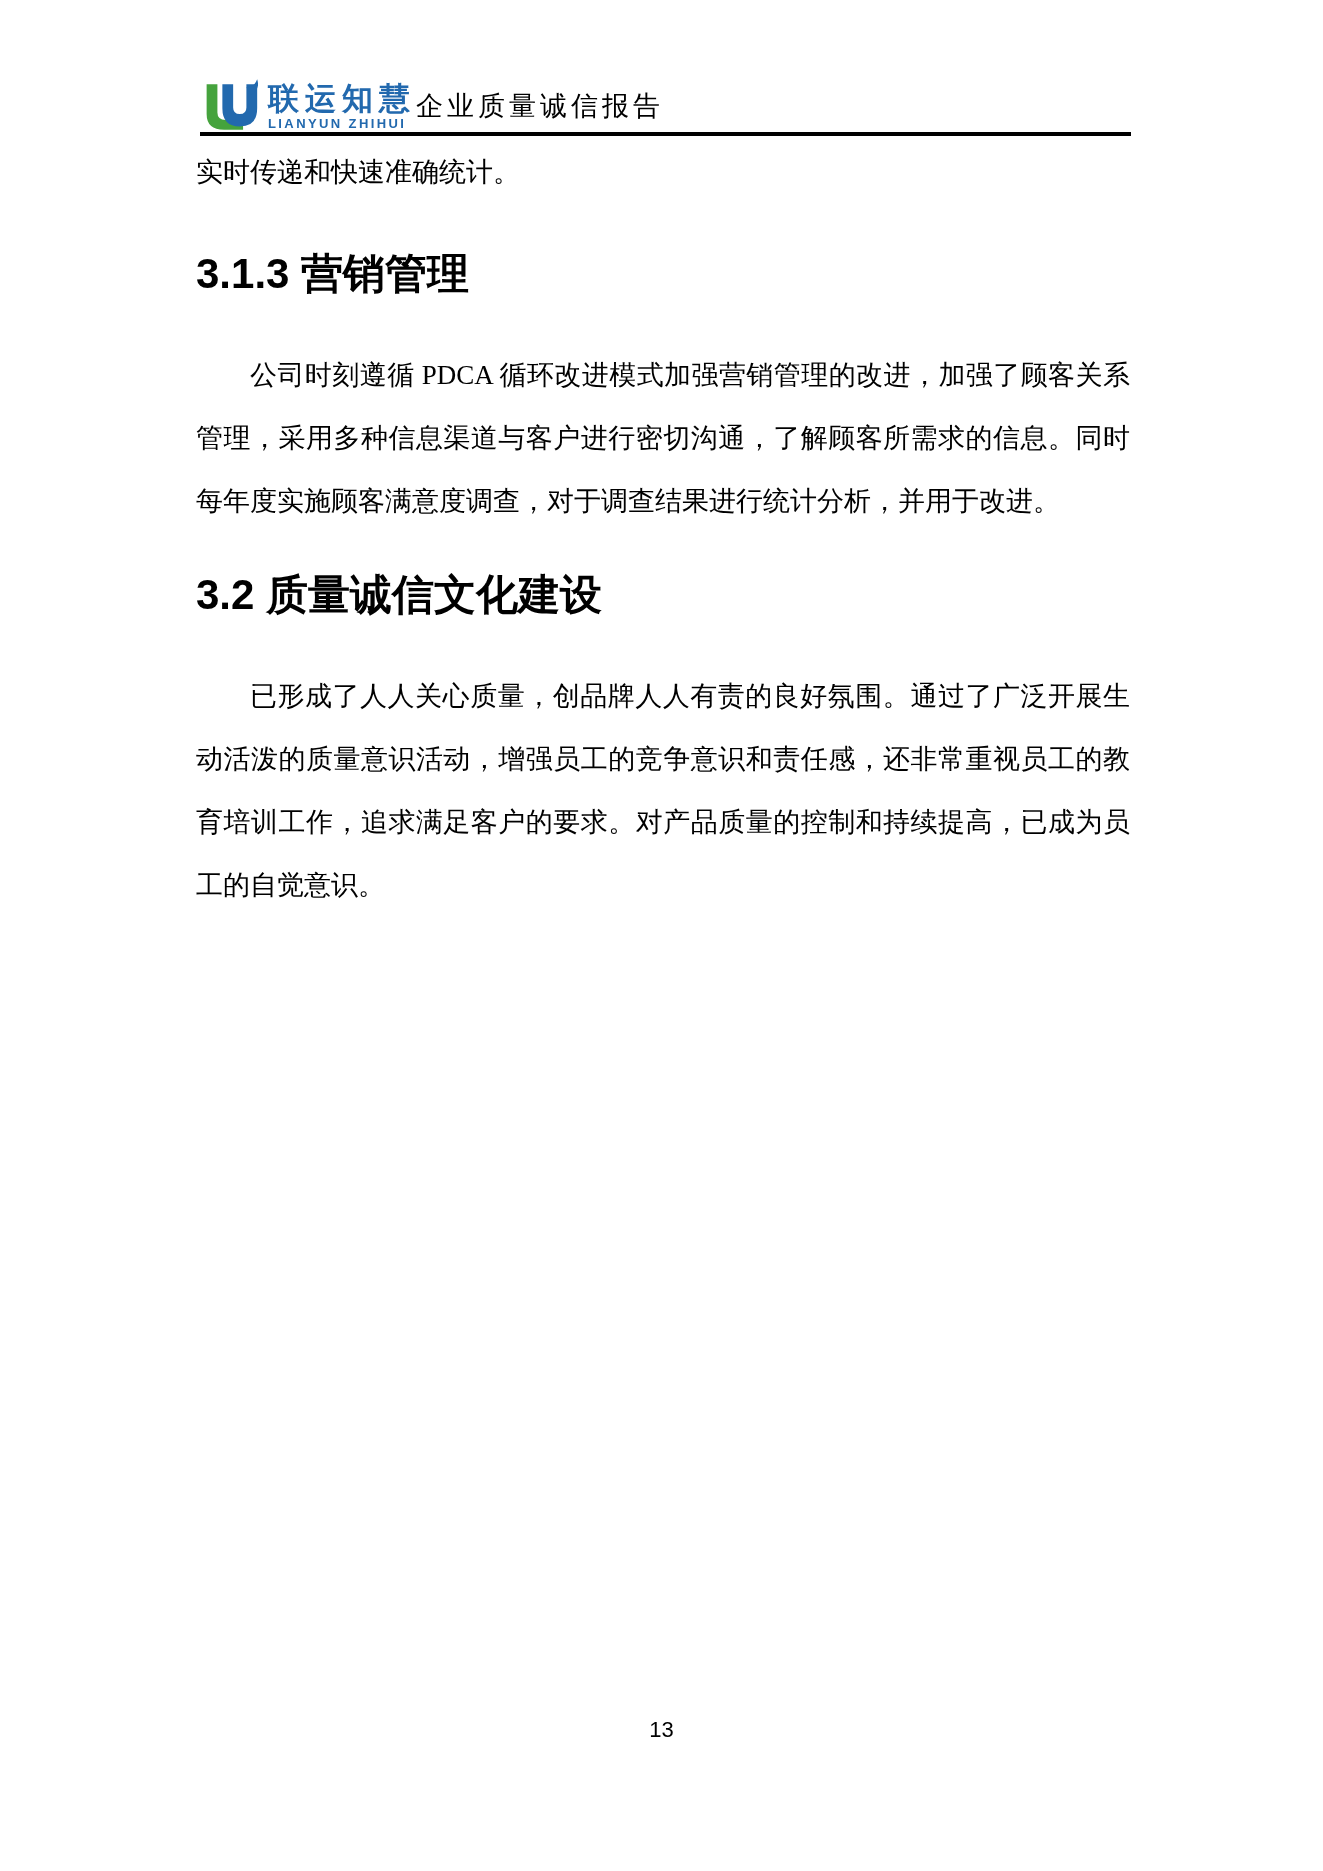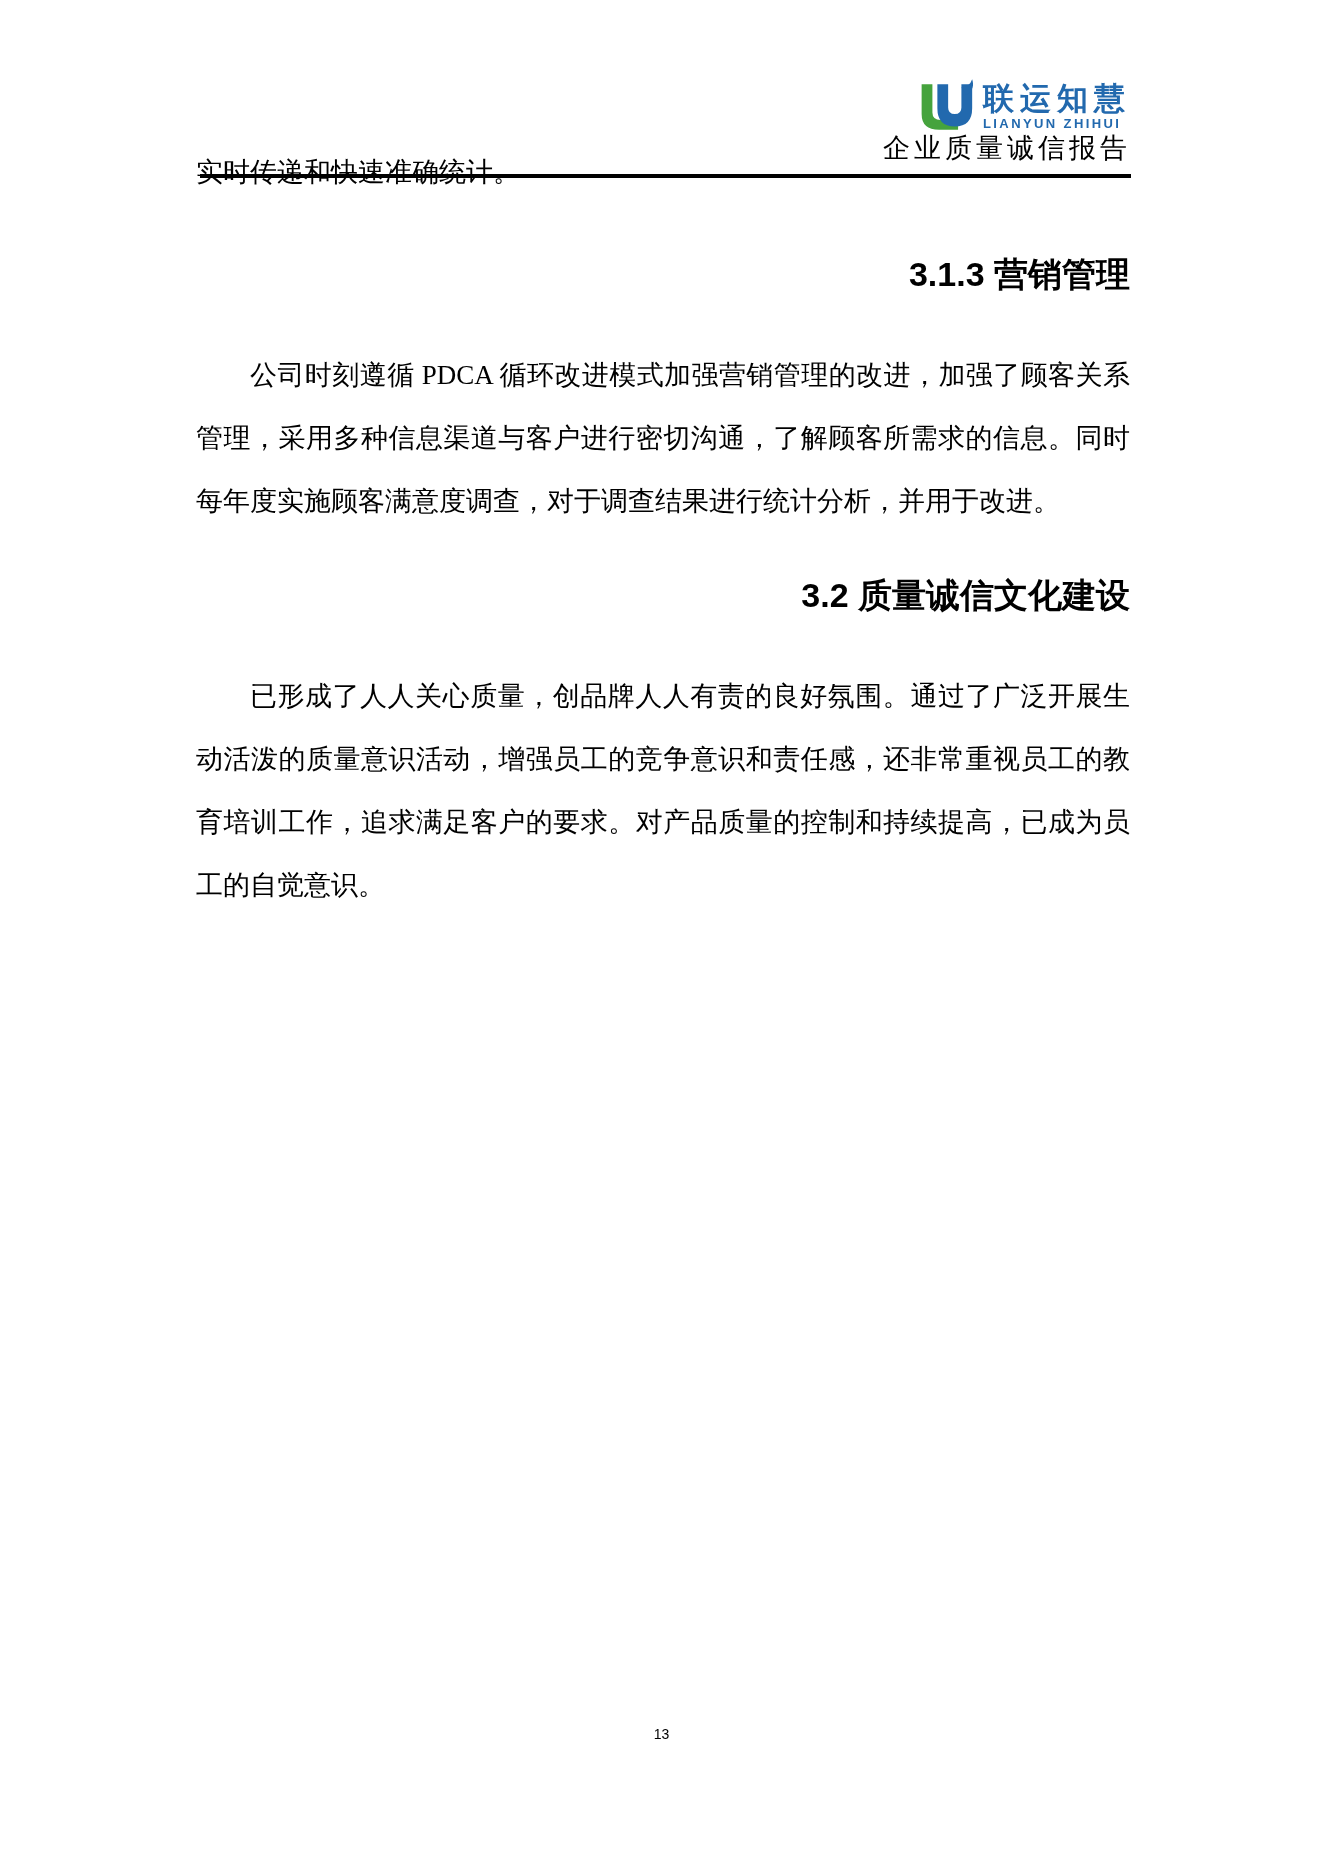--- a/index.html
+++ b/index.html
@@ -15,25 +15,23 @@
     overflow: hidden;
   }
 
   
   .header {
     position: absolute;
     top: 76px;
     left: 200px;
     right: 192px;
     display: flex;
-    justify-content: space-between;
     align-items: flex-end;
     border-bottom: 4px solid #000000;
     padding-bottom: 2px;
-    flex-direction: column;
   }
   .logo {
     display: flex;
     align-items: flex-end;
     gap: 10px;
   }
   .logo-mark { display: block; margin-bottom: -4px; }
   .logo-text { display: flex; flex-direction: column; line-height: 1; }
   .logo-cn {
     font-family: "Liberation Sans", "DejaVu Sans", sans-serif;
@@ -64,39 +62,39 @@
     left: 196px;
     right: 193px;
     font-size: 27px;
     line-height: 63px;
     text-align: justify;
   }
   .intro-line { text-indent: 0; }
   .section-heading {
     font-family: "Liberation Sans", "DejaVu Sans", sans-serif;
     font-weight: 700;
-    font-size: 34px;
+    font-size: 42px;
     line-height: 44px;
-    text-align: right;
+    text-align: left;
   }
   .heading-1 { margin-top: 48px; margin-bottom: 48px; }
   .heading-2 { margin-top: 40px; margin-bottom: 48px; }
   .para { text-indent: 2em; }
 
   
   .footer {
     position: absolute;
     bottom: 128px;
     left: 0;
     right: 0;
     text-align: center;
   }
   .page-number {
     font-family: "Liberation Sans", "DejaVu Sans", sans-serif;
-    font-size: 14px;
+    font-size: 22px;
     color: #000000;
   }
 </style>
 </head>
 <body>
 
 <div class="page">
 
   <div class="header">
     <div class="logo">

